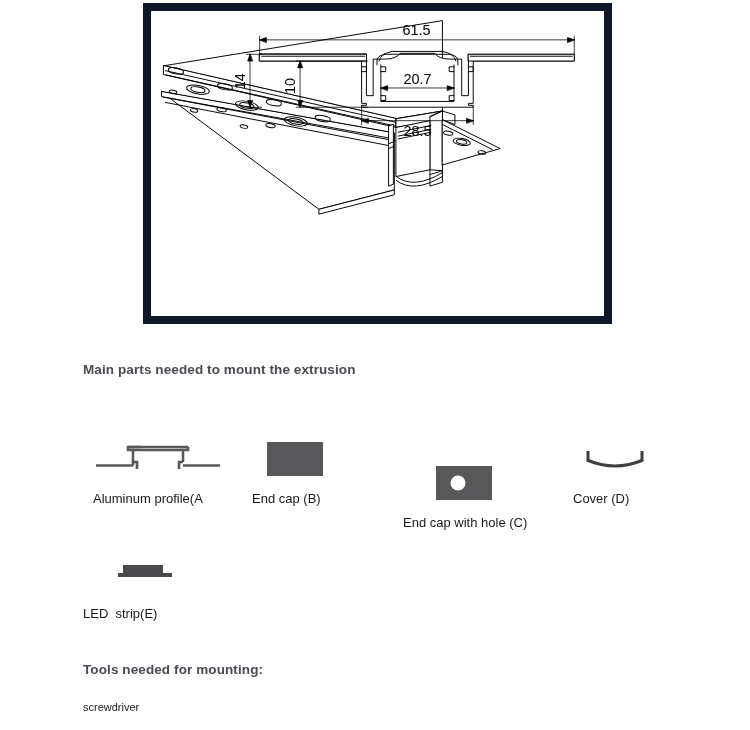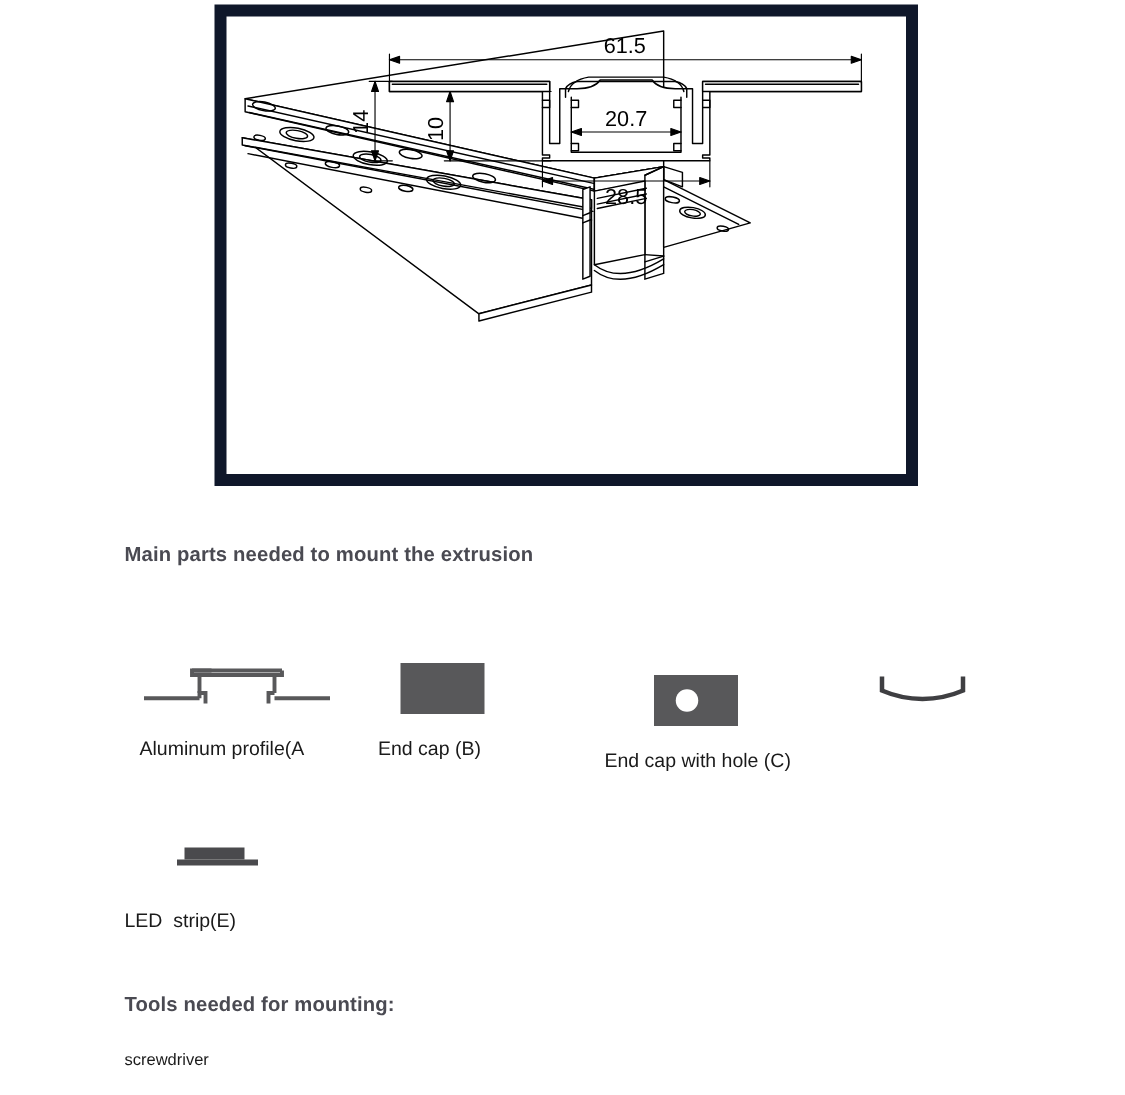--- a/index.html
+++ b/index.html
@@ -66,21 +66,21 @@
   .part-label {
     margin-top: 9px;
     font-size: 13px;
     color: #1a1a1a;
     white-space: pre;
     line-height: 1.2;
   }
 
   #part-a { left: 93px; top: 436px; }
   #part-b { left: 252px; top: 436px; }
-  #part-c { left: 403px; top: 444px; }
+  #part-c { left: 403px; top: 460px; }
   #part-d { left: 573px; top: 436px; }
   #part-e { left: 83px; top: 549px; }
 
   .fig-center-a { position: absolute; left: 0;  top: 2px; }
   .fig-center-b { position: absolute; left: 13px; top: 3px; }
   .fig-center-c { position: absolute; left: 31px; top: 3px; }
   .fig-center-d { position: absolute; left: 9px;  top: 11px; }
   .fig-center-e { position: absolute; left: 34px; top: 12px; }
 
   .part-e-label { margin-top: 11px; }
@@ -278,20 +278,21 @@
 <div class="part" id="part-d">
   <div class="part-figure">
     <svg class="fig-center-d" width="70" height="28" viewBox="0 0 70 28">
       <g fill="none" stroke="#3f3f42" stroke-width="3" stroke-linecap="butt">
         <path d="M6,4 L6,14"></path>
         <path d="M60,4 L60,14"></path>
         <path d="M5,13 Q33,25 61,13"></path>
       </g>
     </svg>
   </div>
+  <div class="part-label">Cover (D)</div>
 </div>
 
 <div class="part" id="part-e">
   <div class="part-figure">
     <svg class="fig-center-e" width="56" height="20" viewBox="0 0 56 20">
       <rect x="6" y="4" width="40" height="8" fill="#4a4a4d"></rect>
       <rect x="1" y="12" width="54" height="4" fill="#4a4a4d"></rect>
     </svg>
   </div>
   <div class="part-label part-e-label">LED  strip(E)</div>

